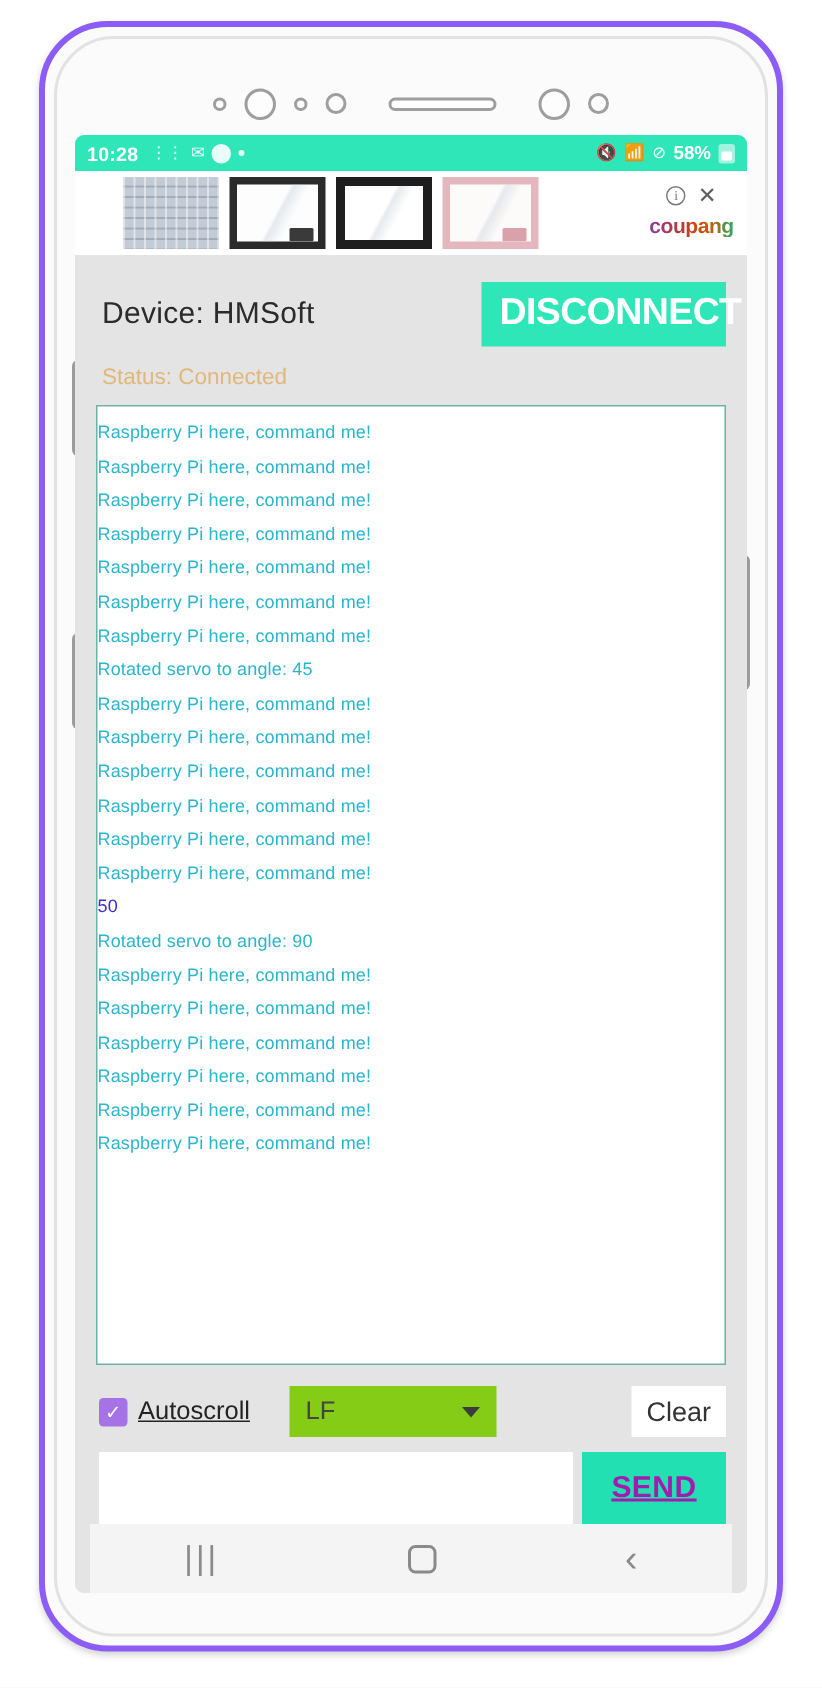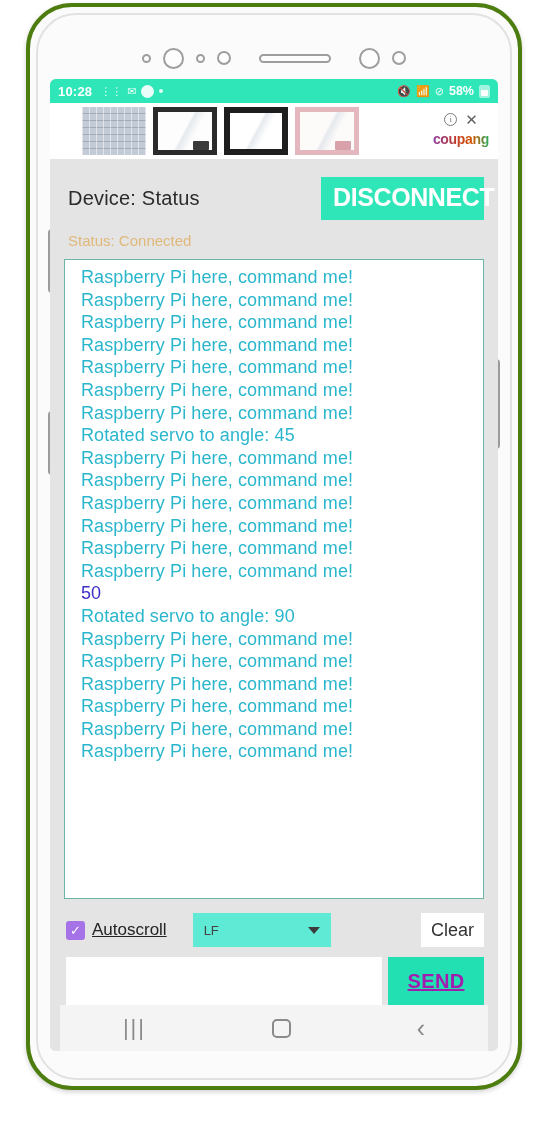--- a/index.html
+++ b/index.html
@@ -8,23 +8,23 @@
     background: #ffffff;
     font-family: "Liberation Sans", sans-serif;
     overflow: hidden;
   }
 
   
   .stage { position: relative; width: 548px; height: 1125px; background: #ffffff; }
 
   .phone {
     position: absolute;
-    left: 26px; top: 3px;
+    left: 26px; top: 14px;
     width: 496px; height: 1087px;
-    border: 4px solid #4d7c0f;
+    border: 4px solid #8b5cf6;
     border-radius: 46px;
     background: #fbfbfb;
     box-shadow: 0 2px 5px rgba(0,0,0,.18);
   }
   .phone-inner-line {
     position: absolute;
     left: 6px; top: 6px; right: 6px; bottom: 6px;
     border: 2px solid #e2e2e2;
     border-radius: 40px;
     pointer-events: none;
@@ -177,23 +177,23 @@
     padding: 12px 8px 10px;
     font-size: 15px;
     color: #e0b87a;
   }
 
   .terminal {
     flex: 1 1 auto;
     background: #ffffff;
     border: 1.5px solid #6bb5a7;
     margin: 0 4px;
-    padding: 6px 16px 4px;
+    padding: 6px 0 4px;
     overflow: hidden;
-    font-size: 18px;
+    font-size: 12px;
     line-height: 22.6px;
     color: #2ab6cc;
     letter-spacing: .1px;
   }
   .t-line { white-space: nowrap; }
   .t-line.num { color: #3b2fc9; }
 
   .controls {
     display: flex; align-items: center;
     padding: 14px 4px 0 6px;
@@ -203,24 +203,24 @@
   .chk {
     width: 19px; height: 19px; border-radius: 3px;
     background: #a572e8;
     display: flex; align-items: center; justify-content: center;
     color: #ffffff; font-size: 13px; line-height: 1;
   }
   .chk-label { font-size: 17px; color: #242424; text-decoration: underline; }
   .select {
     margin-left: 18px;
     width: 138px; height: 34px;
-    background: #5eead4;
+    background: #84cc16;
     display: flex; align-items: center;
     padding: 0 11px;
-    font-size: 13px; color: #444444;
+    font-size: 17px; color: #444444;
     cursor: pointer;
   }
   .caret {
     margin-left: auto;
     width: 0; height: 0;
     border-left: 6px solid transparent;
     border-right: 6px solid transparent;
     border-top: 7px solid #3c3c3c;
   }
   .clear-btn {
@@ -333,21 +333,21 @@
             <span class="ico-info">i</span>
             <span class="ico-x">✕</span>
           </div>
           <div class="ad-logo">coupang</div>
         </div>
       </div>
 
       <div class="app">
 
         <div class="devrow">
-          <div class="dev-label">Device: Status</div>
+          <div class="dev-label">Device: HMSoft</div>
           <button class="disconnect-btn">DISCONNECT</button>
         </div>
 
         <div class="status-line">Status: Connected</div>
 
         <div class="terminal" id="terminal">
             <div class="t-line">Raspberry Pi here, command me!</div>
             <div class="t-line">Raspberry Pi here, command me!</div>
             <div class="t-line">Raspberry Pi here, command me!</div>
             <div class="t-line">Raspberry Pi here, command me!</div>

